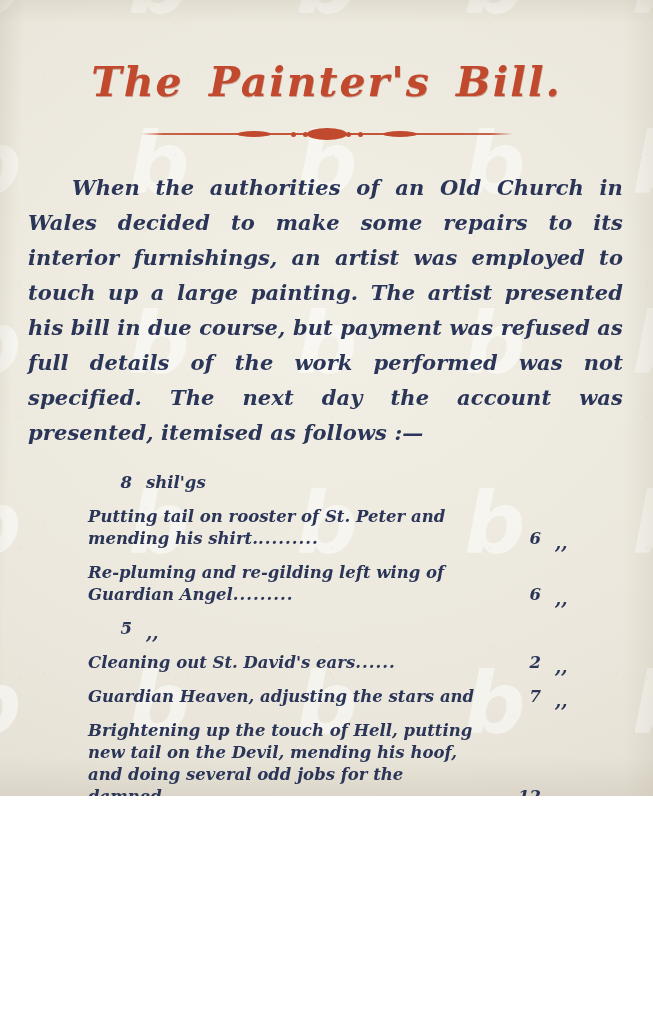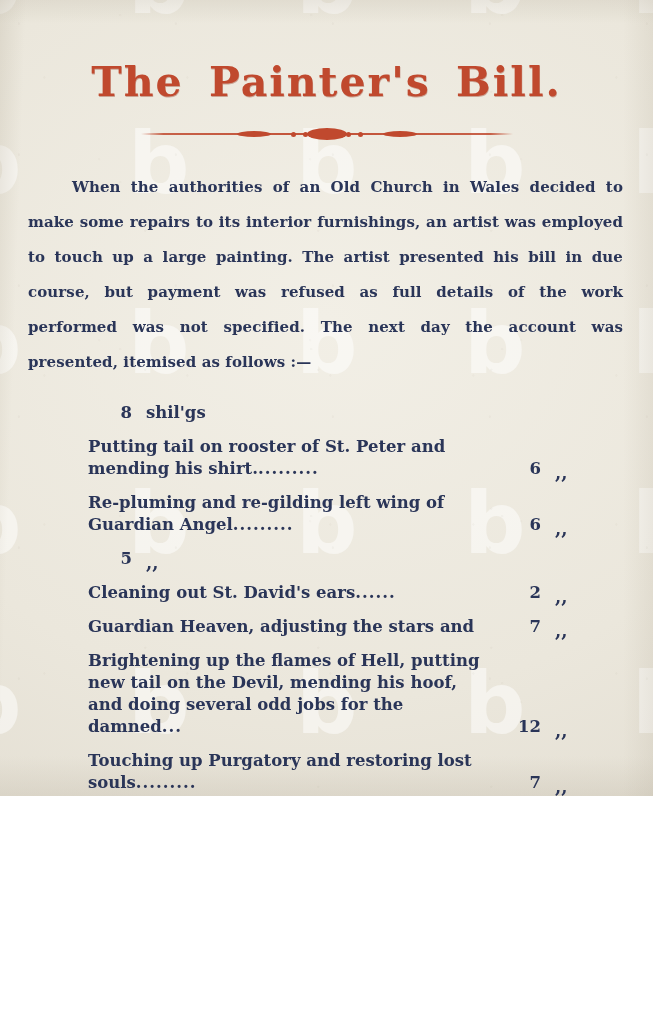--- a/index.html
+++ b/index.html
@@ -8,20 +8,21 @@
     background: #ffffff;
   }
   #page {
     position: relative;
     width: 653px;
     height: 796px;
     overflow: hidden;
     background:
       radial-gradient(ellipse 120% 80% at 50% 40%, #f2efe6 0%, #ebe7dc 60%, #e2ddd1 100%);
     font-family: "Liberation Serif", "DejaVu Serif", serif;
+    font-style: italic;
   }
 
   
   .paper-grain {
     position: absolute;
     inset: 0;
     pointer-events: none;
     background:
       linear-gradient(92deg, rgba(190,182,165,.30) 0px, rgba(190,182,165,0) 26px),
       linear-gradient(270deg, rgba(190,182,165,.22) 0px, rgba(190,182,165,0) 30px),
@@ -132,21 +133,21 @@
   .rule .dot.d1 { left: 150px; }
   .rule .dot.d2 { left: 162px; }
   .rule .dot.d3 { right: 150px; }
   .rule .dot.d4 { right: 162px; }
 
   .intro {
     margin: 26px 30px 0 28px;
     color: #2a3558;
     font-family: "DejaVu Serif", "Liberation Serif", serif;
     font-weight: 700;
-    font-size: 15px;
+    font-size: 21px;
     line-height: 35px;
     text-align: justify;
     text-indent: 44px;
     letter-spacing: .1px;
   }
 
   .bill {
     margin: 22px 32px 0 88px;
     color: #2a3558;
     font-family: "DejaVu Serif", "Liberation Serif", serif;
@@ -327,21 +328,21 @@
         </div>
         <div class="bill-item">
           <div class="bill-desc">
             <span class="l1">Guardian Heaven, adjusting the stars and</span>
           </div>
           <div class="bill-amt">7</div>
           <div class="bill-unit ditto">,,</div>
         </div>
         <div class="bill-item">
           <div class="bill-desc">
-            <span class="l1">Brightening up the flames of Hell, putting</span>
+            <span class="l1">Brightening up the touch of Hell, putting</span>
             <span class="l2">new  tail  on  the  Devil,  mending his hoof,</span>
             <span class="l3 spread"><span>and doing several odd jobs for the damned</span><span class="lead">...</span></span>
           </div>
           <div class="bill-amt">12</div>
           <div class="bill-unit ditto">,,</div>
         </div>
         <div class="bill-item">
           <div class="bill-desc">
             <span class="l1">Touching up Purgatory and restoring lost</span>
             <span class="l2 spread"><span>souls</span><span class="lead">...</span><span class="lead">...</span><span class="lead">...</span></span>

